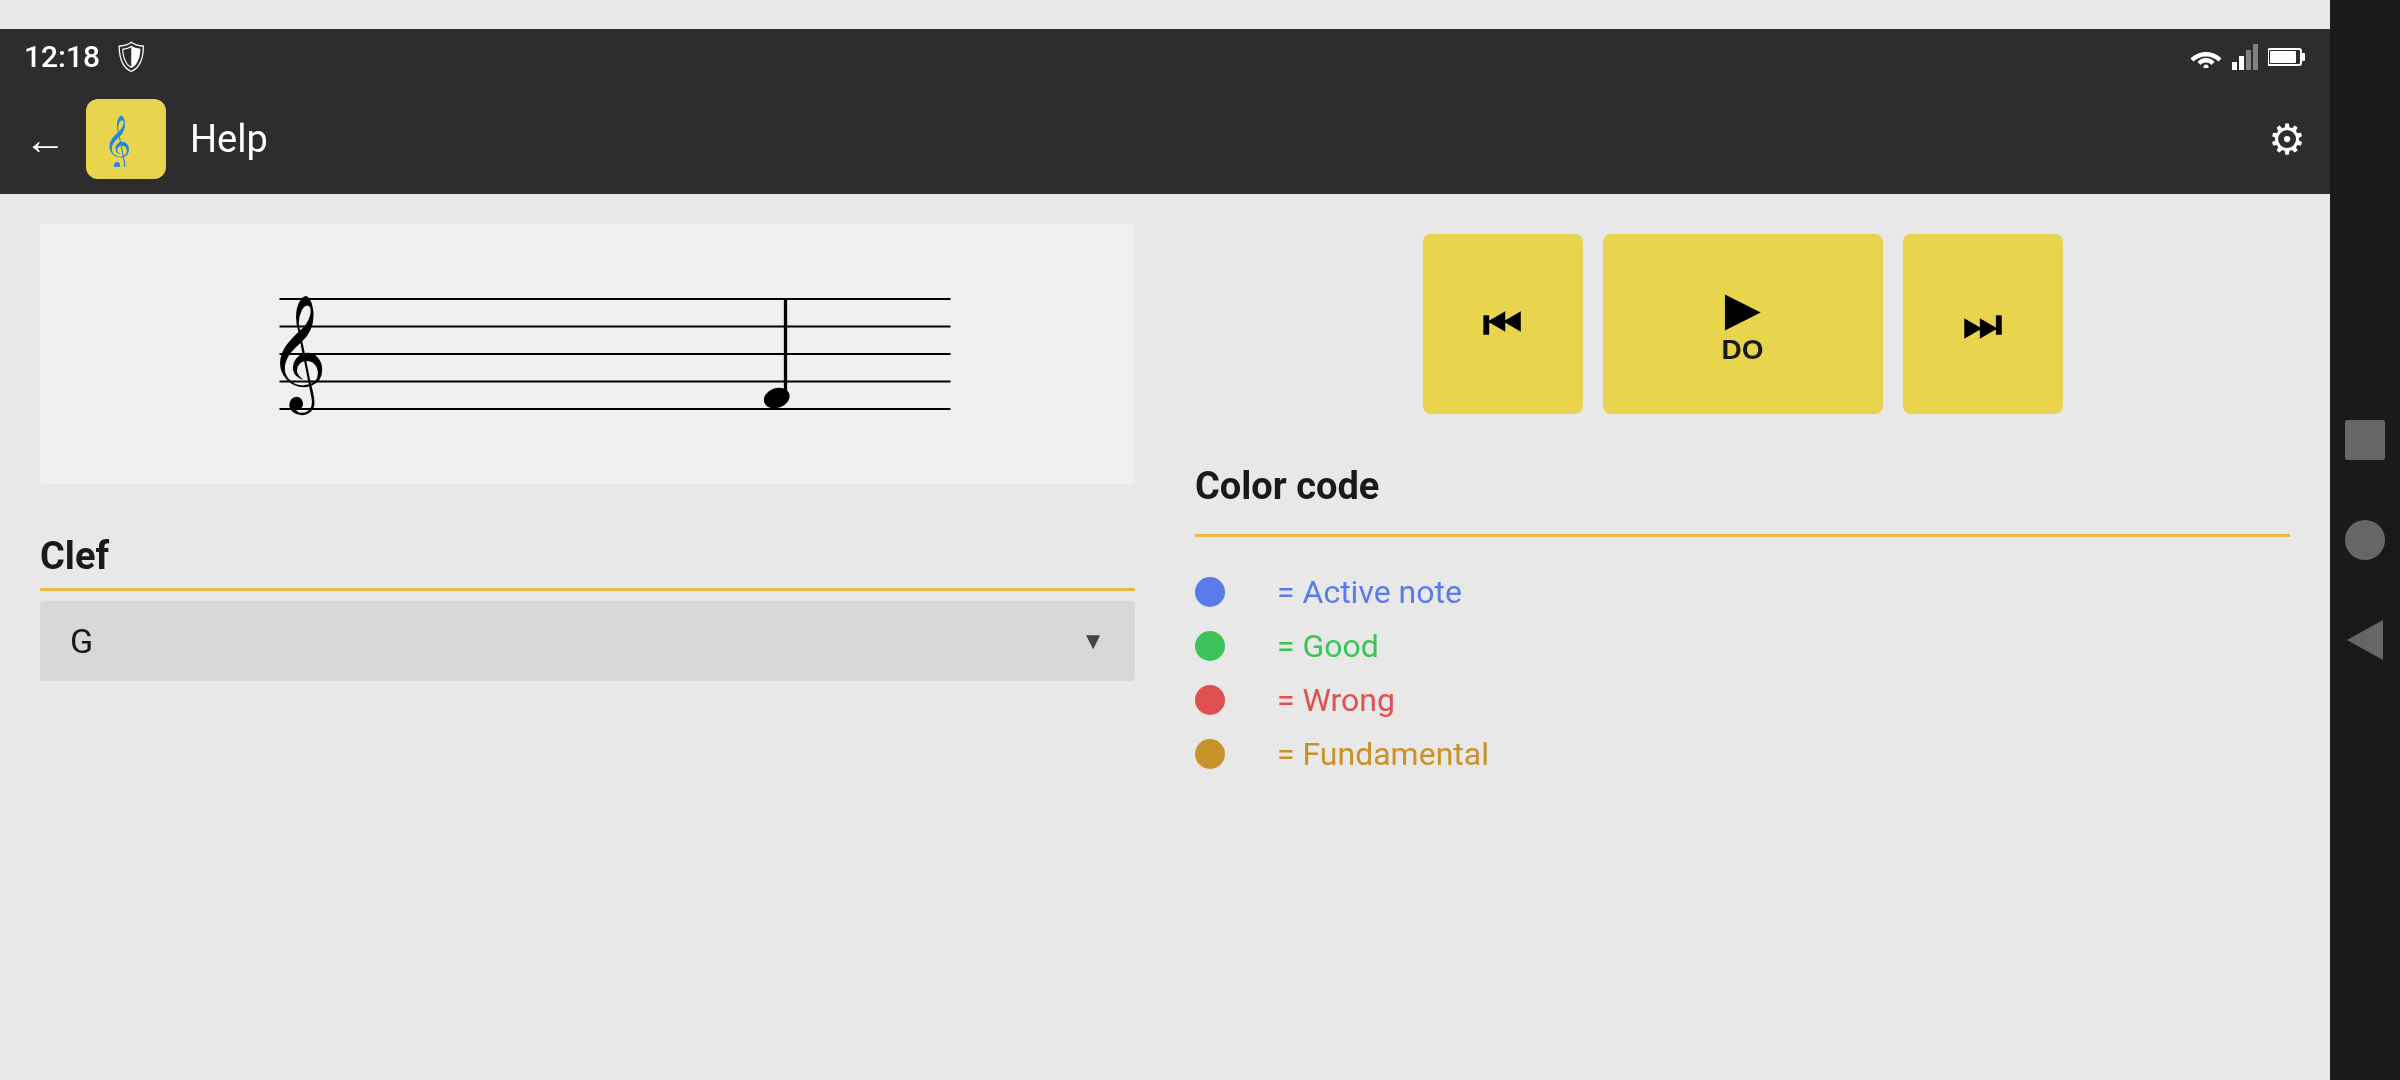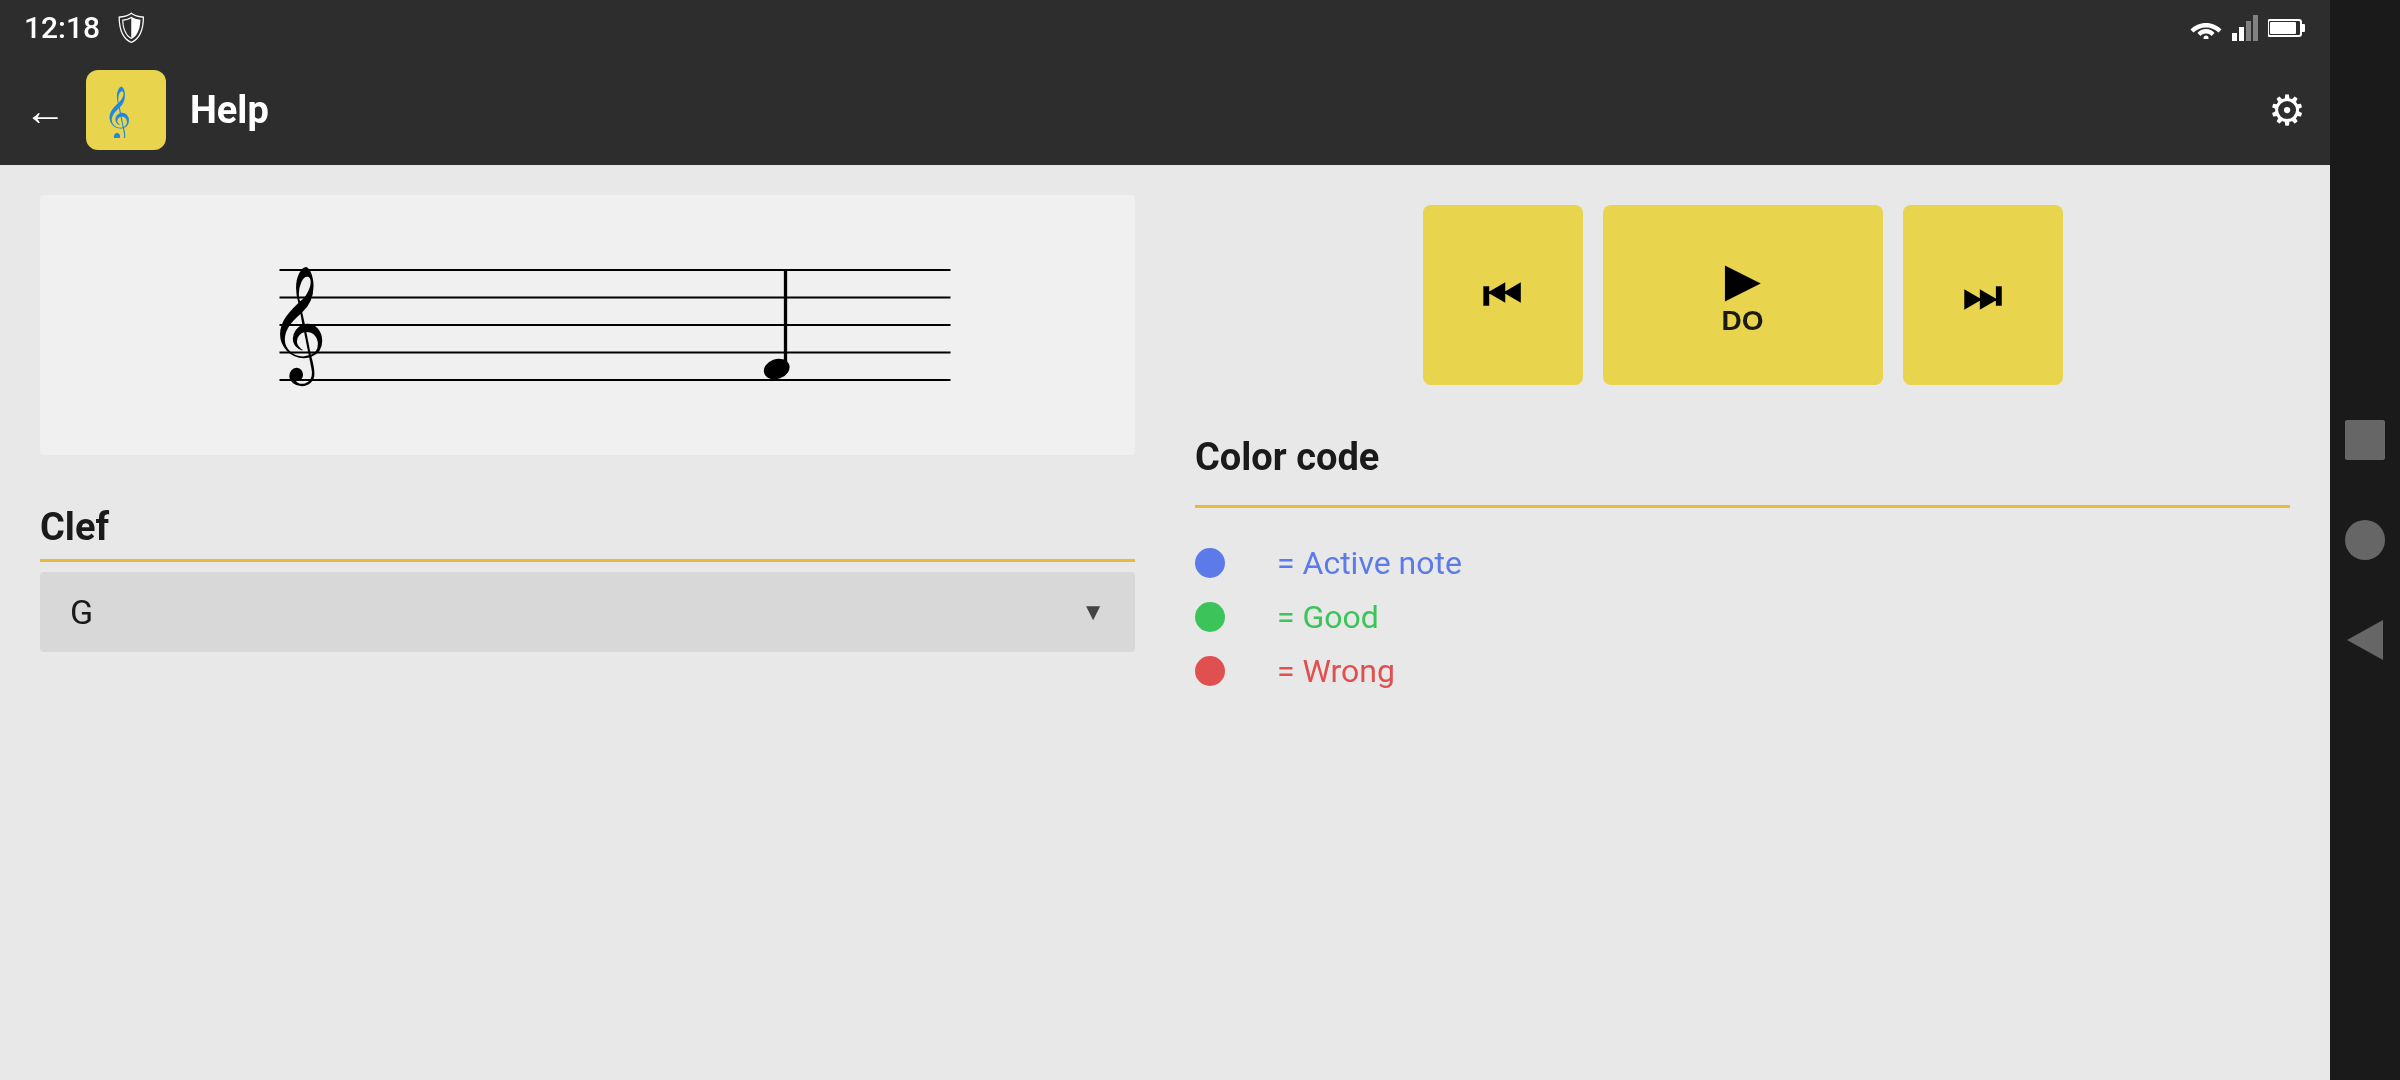--- a/index.html
+++ b/index.html
@@ -26,20 +26,21 @@
     
     .status-bar {
       background: #2d2d2d;
       height: 55px;
       display: flex;
       align-items: center;
       justify-content: space-between;
       padding: 0 24px;
       color: white;
       flex-shrink: 0;
+      margin-top: 29px;
     }
 
     .status-bar-left {
       display: flex;
       align-items: center;
       gap: 12px;
       font-size: 30px;
       font-weight: 500;
     }
 
@@ -79,21 +80,21 @@
       border-radius: 12px;
       display: flex;
       align-items: center;
       justify-content: center;
       font-size: 38px;
     }
 
     .app-title {
       color: white;
       font-size: 38px;
-      font-weight: 700;
+      font-weight: 400;
       margin-left: 4px;
     }
 
     .settings-icon {
       color: white;
       font-size: 42px;
       cursor: pointer;
     }
 
     
@@ -394,20 +395,24 @@
           <div class="color-item">
             <div class="color-dot" style="background:#3CC45A;"></div>
             <span class="color-label" style="color:#3CC45A;">= Good</span>
           </div>
 
           <div class="color-item">
             <div class="color-dot" style="background:#E05050;"></div>
             <span class="color-label" style="color:#E05050;">= Wrong</span>
           </div>
 
+          <div class="color-item">
+            <div class="color-dot" style="background:#C8922A;"></div>
+            <span class="color-label" style="color:#C8922A;">= Fundamental</span>
+          </div>
 
         </div>
       </div>
 
     </div>
   </div>
 </div>
 
 <div class="side-nav">
   <div class="side-nav-btn"></div>

